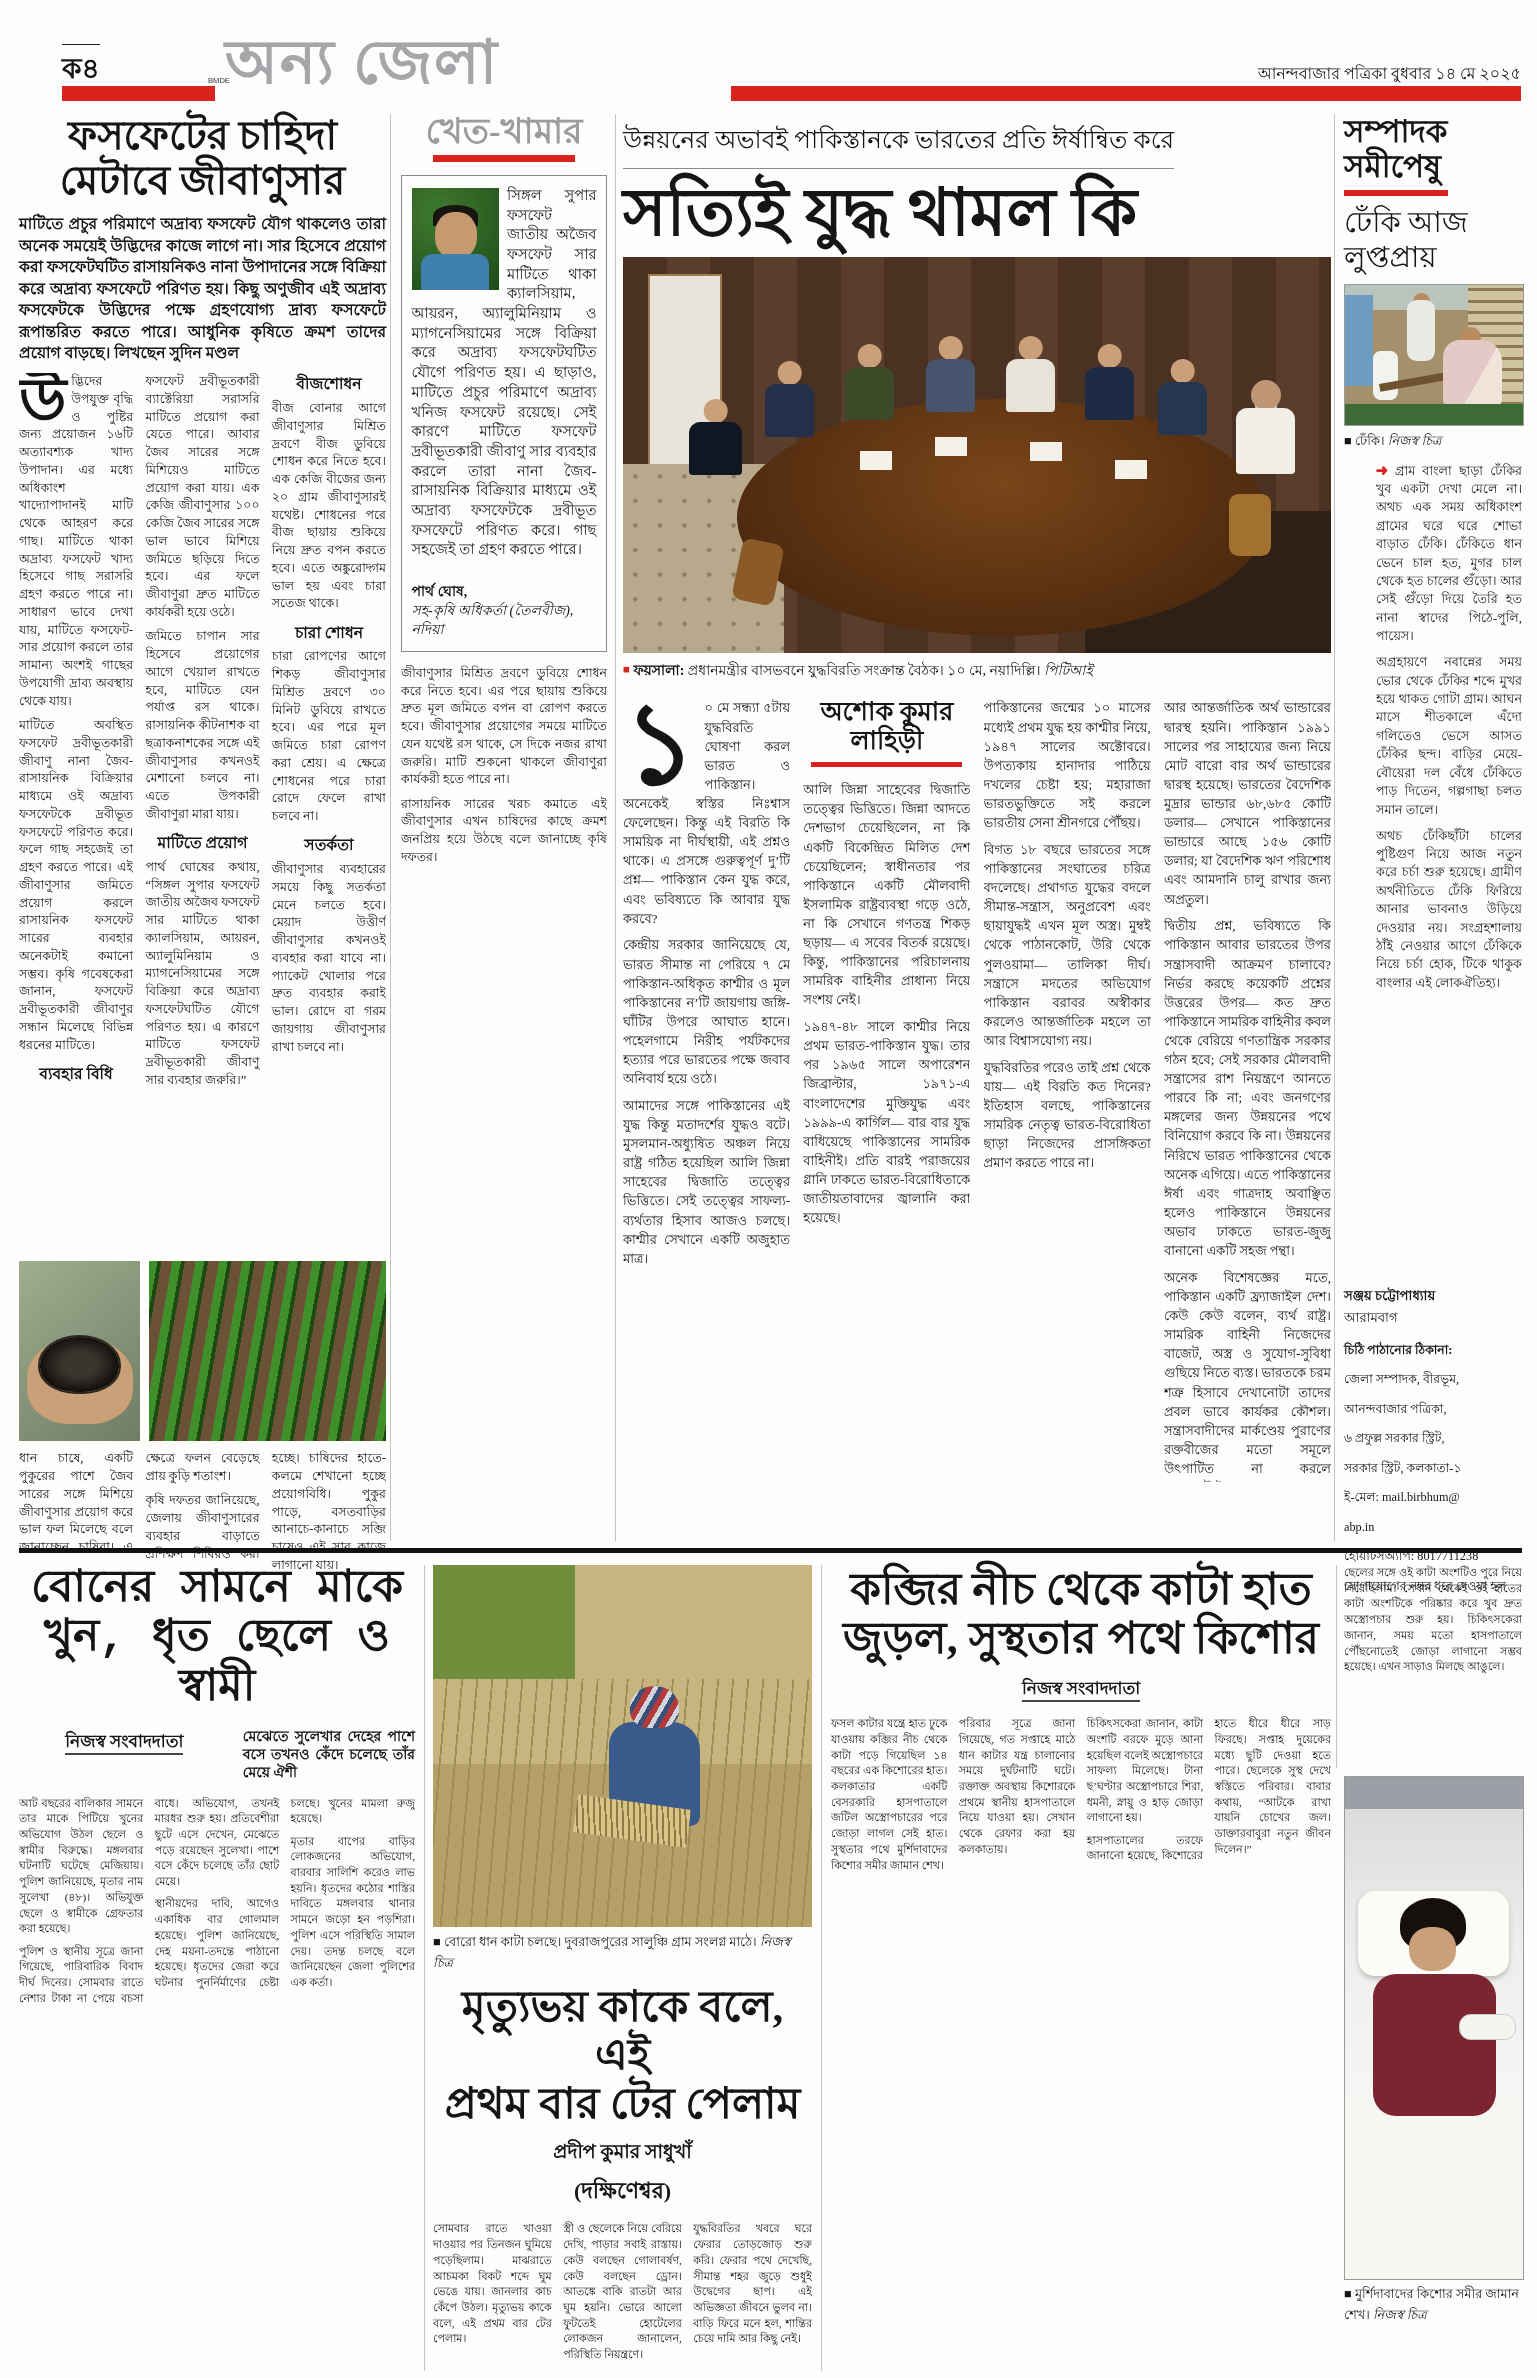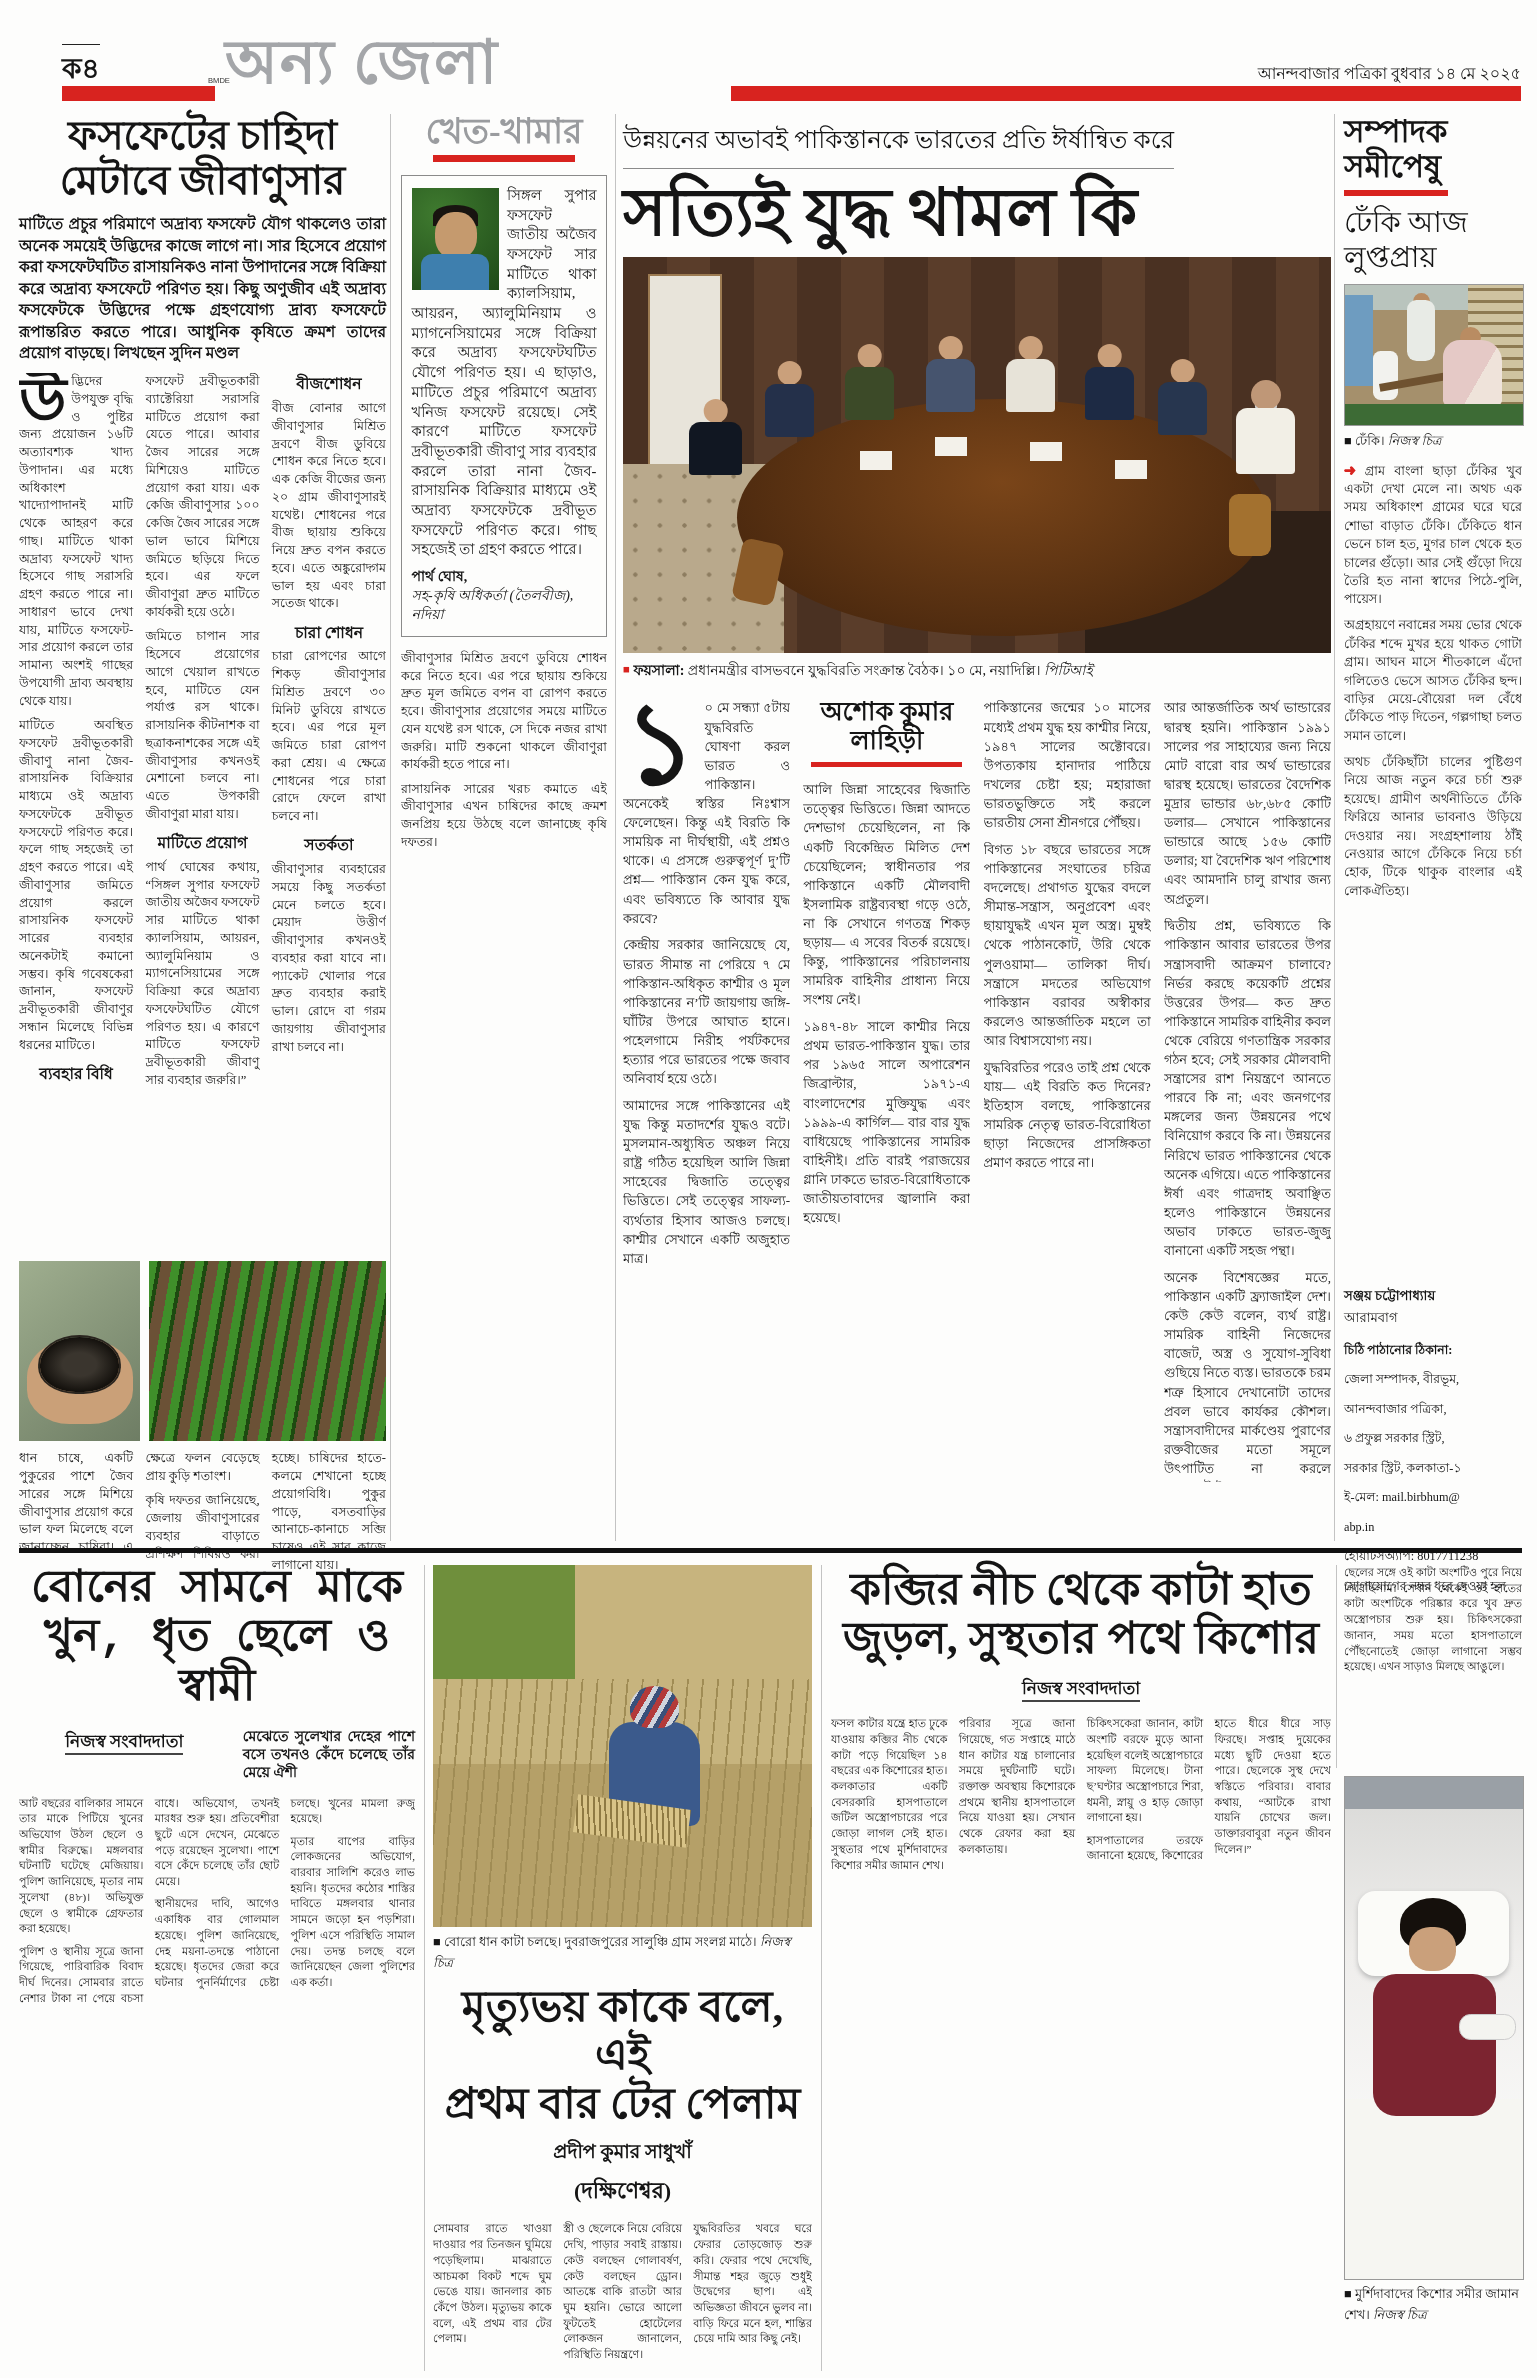--- a/index.html
+++ b/index.html
@@ -22,21 +22,21 @@
   .col3{column-count:3;column-gap:12.3px;font-size:12.5px;line-height:1.42;overflow:hidden;}
   .col3 p{margin:0 0 6.6px;}
   .subhead{text-align:center;font-weight:bold;font-size:15.6px;margin:8.5px 0 4.7px;}
   .dropcap{float:left;font-size:61px;line-height:.78;font-weight:bold;padding:3.8px 4.7px 0 0;}
   .dropcap.big{font-size:114px;line-height:.75;padding-right:7.6px;}
   
   .kk-label{font-size:35px;font-weight:bold;color:#9a9c9f;line-height:1;}
   .kk-bar{height:7.6px;width:142px;margin-top:5.7px;}
   .kk-box{border:1.4px solid #8a8a8a;padding:9.5px 9.5px 11.4px;font-size:14.7px;line-height:1.34;}
   .kk-box .pic{float:left;width:87px;height:102px;margin:1.9px 8.5px 3.8px 0;}
-  .kk-by{margin-top:8px;font-size:14px;font-family:Liberation Serif, serif;}
+  .kk-by{margin-top:23px;font-size:14px;font-family:Liberation Serif, serif;}
   .kk-by .nm{font-weight:bold;}
   .kk-by .it{font-style:italic;}
   .kk-below{font-size:12.5px;line-height:1.42;margin-top:13.2px;overflow:hidden;}
   .kk-below p{margin:0 0 6.6px;}
   
   .kicker{display:inline-block;font-size:24.6px;border-bottom:0.9px solid #8b8b8b;padding-bottom:6.6px;}
   .mhead{font-size:66px;font-weight:bold;line-height:1.05;margin-top:9.5px;}
   .caption{font-size:14px;margin-top:6.6px;}
   .caption .sq{color:#d8231f;font-size:11.4px;vertical-align:1.9px;}
   .caption b{font-weight:bold;}
@@ -45,21 +45,21 @@
   .mcol{width:25%;font-size:13px;line-height:1.47;overflow:hidden;height:784px;}
   .mcol p{margin:0 0 7.6px;}
   .mby{font-size:25.6px;font-weight:bold;text-align:center;line-height:1.1;}
   .mby-bar{width:151px;height:4.7px;margin:7.6px auto 13.2px;}
   
   .let-title{font-size:31px;font-weight:bold;line-height:1.12;}
   .let-bar{height:5.7px;width:104px;margin:5.7px 0 9.5px;}
   .let-head{font-size:29px;line-height:1.2;}
   .let-cap{font-size:12.8px;margin:4.7px 0 9.5px;}
   .let-cap .cr{font-style:italic;}
-  .let-body{font-size:12.7px;line-height:1.45;overflow:hidden;}
+  .let-body{font-size:12.7px;line-height:1.45;overflow:hidden;margin-left:32px;}
   .let-body p{margin:0 0 7.6px;}
   .arrow{color:#d8231f;font-weight:bold;}
   .let-sig{font-size:13.2px;margin-top:1.9px;}
   .let-sig b{display:block;}
   .contact{font-size:12.3px;line-height:1.4;margin-top:11.4px;}
   .contact b{display:block;}
   
   .bhead{font-weight:bold;text-align:center;line-height:1.12;}
   .byline{font-size:17px;font-weight:bold;text-align:center;}
   .byline span{border-bottom:2.8px double #444;padding-bottom:1.9px;}

